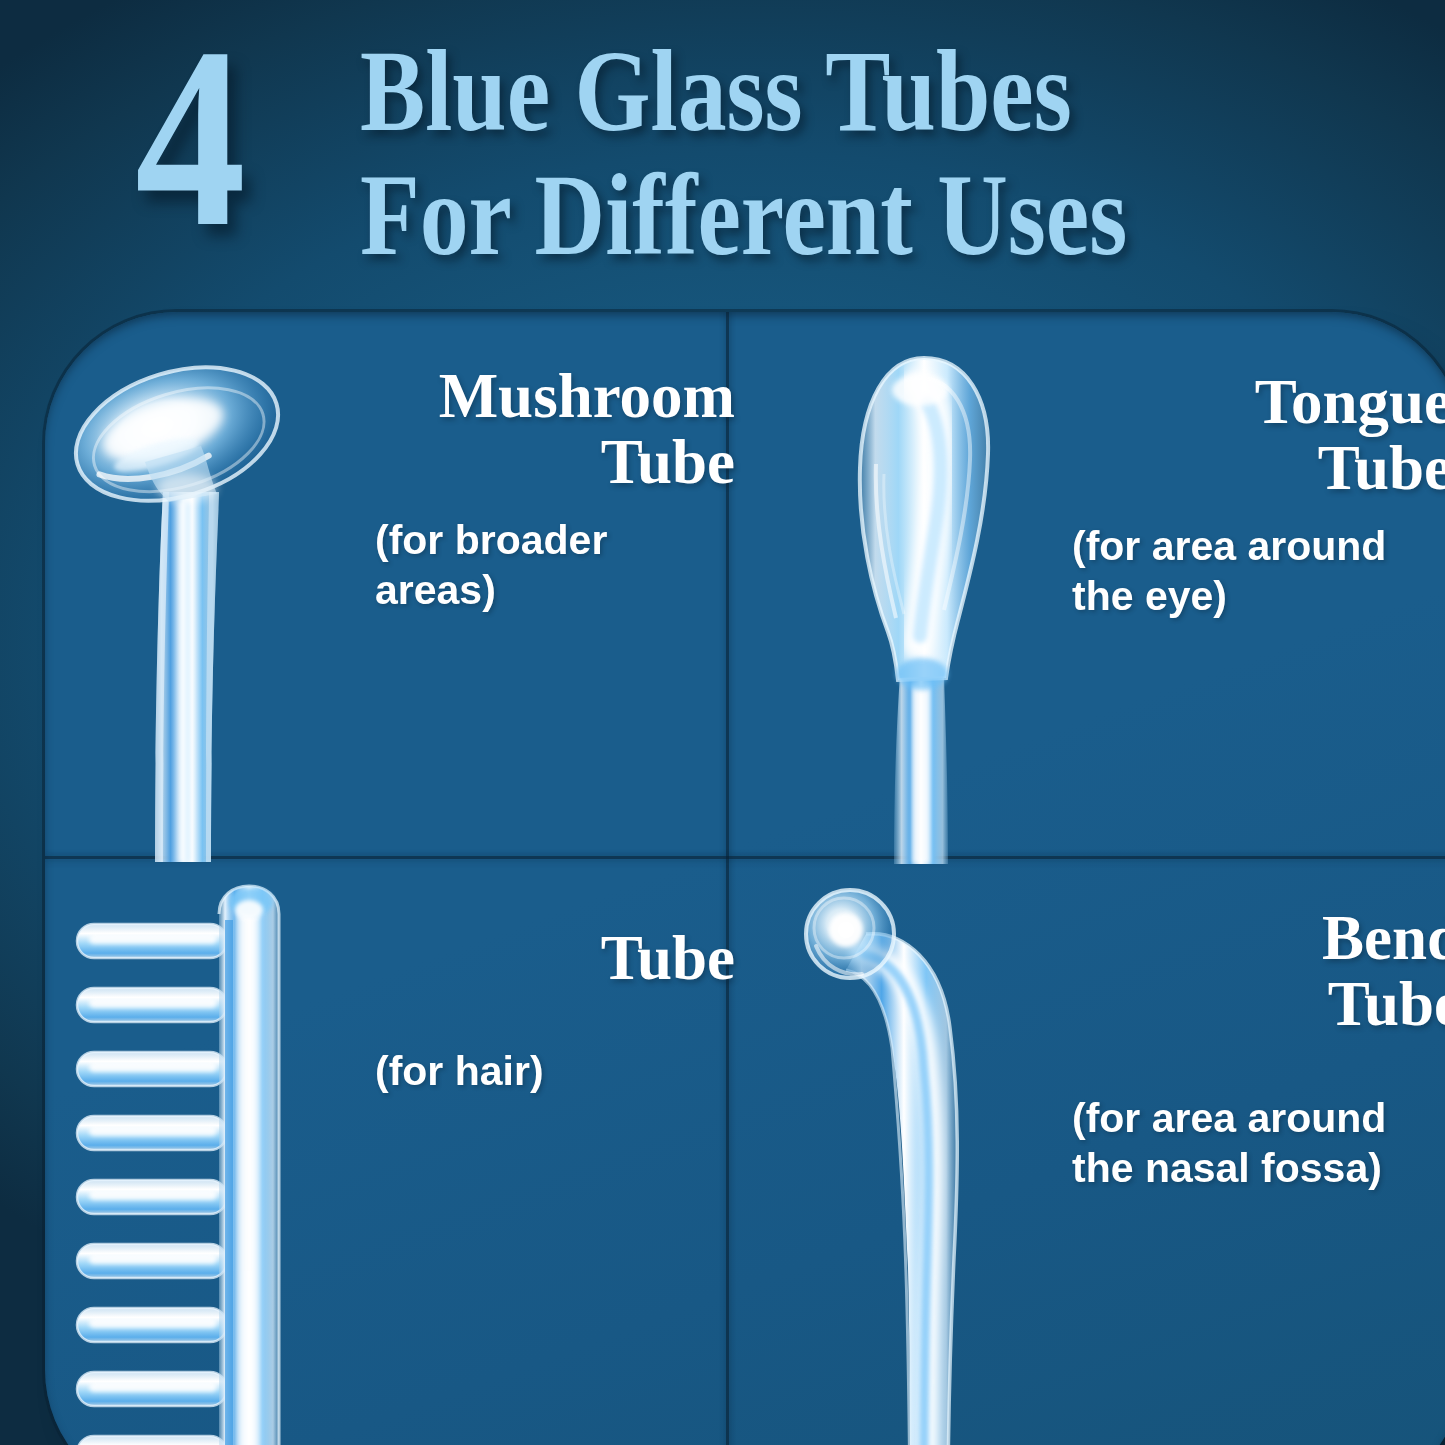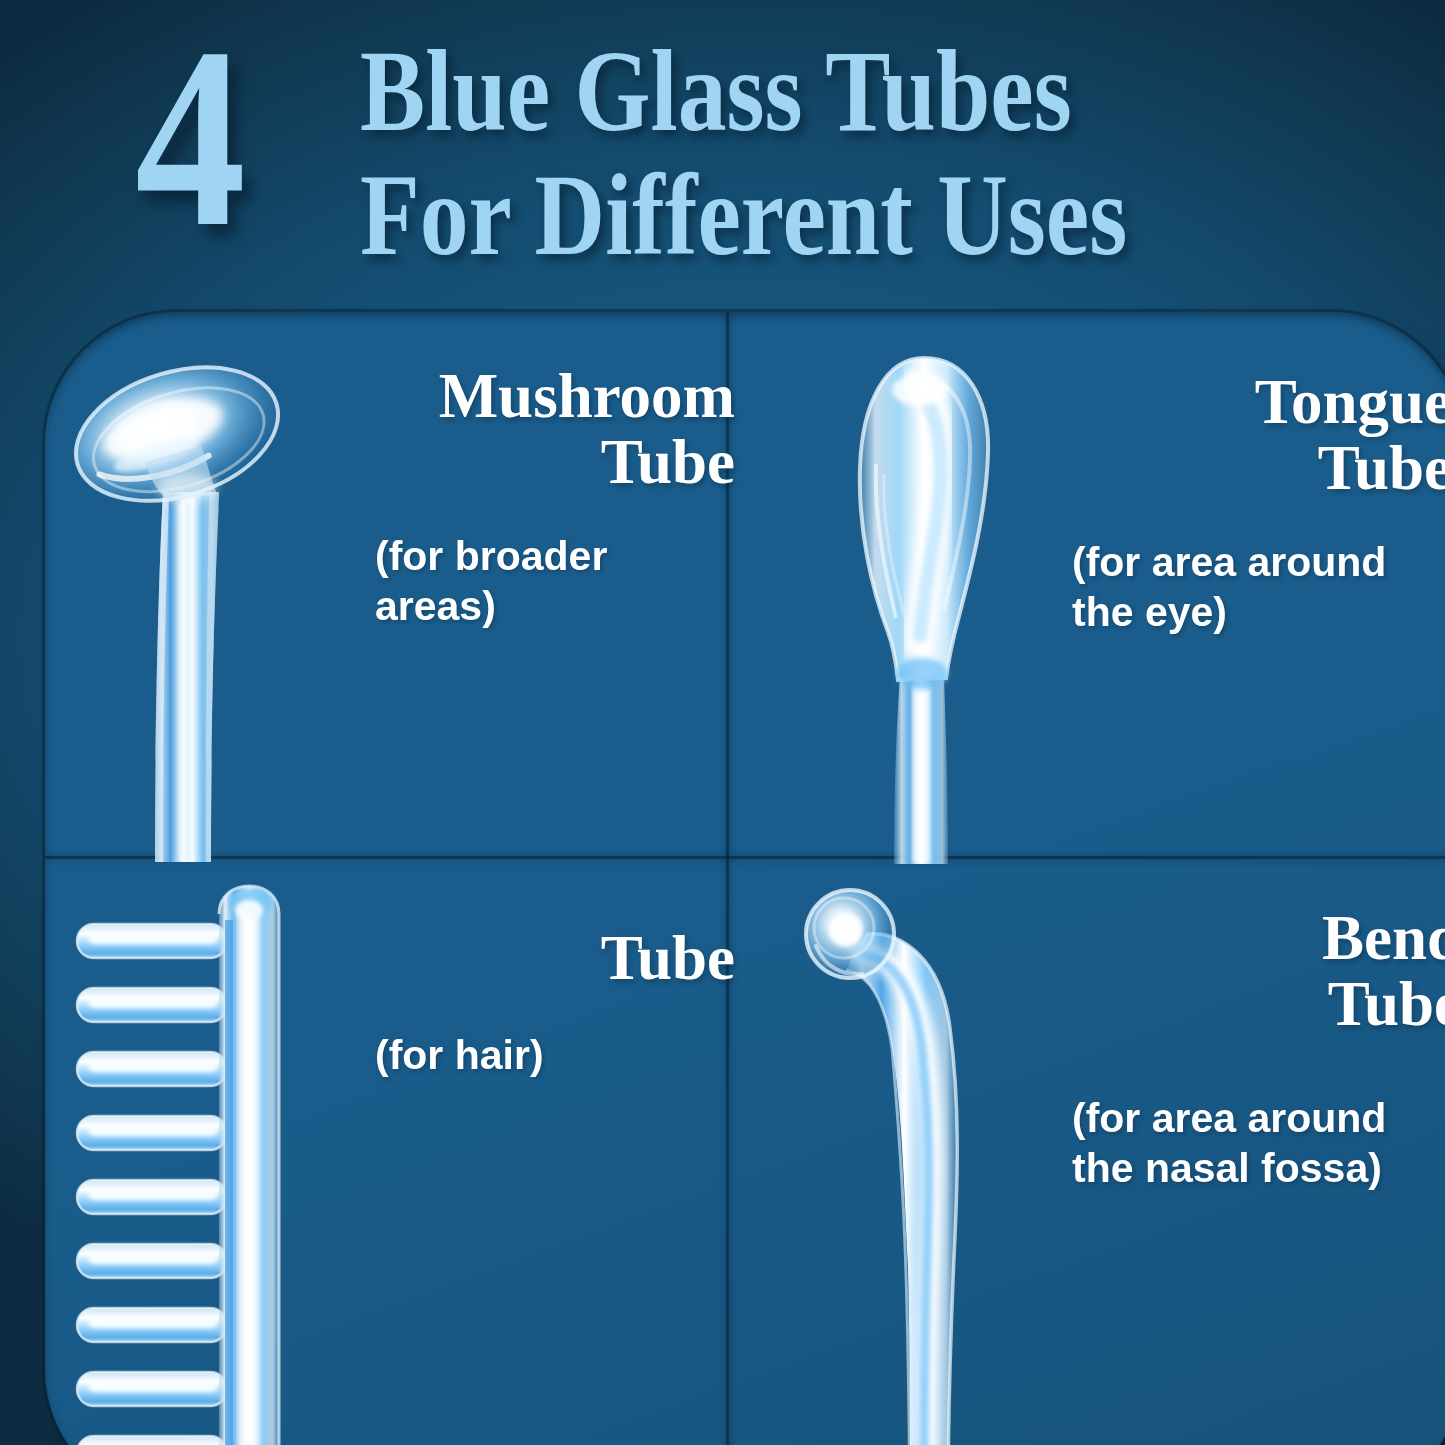--- a/index.html
+++ b/index.html
@@ -71,34 +71,34 @@
     white-space:pre-line;
     text-shadow: 2px 3px 5px rgba(6,26,42,.35);
     text-align: right;
   }
   .tube-use{
     font-family:"Liberation Sans", sans-serif;
     font-weight:700; color:#FFFFFF;
     font-size:41px; line-height:1.22;
     white-space:pre-line;
     text-shadow: 2px 2px 4px rgba(6,26,42,.30);
-    margin-top:36px;
+    margin-top:20px;
   }
 
   
   #quad-0 .art{ left:14px;  top:30px;  width:250px; height:520px; }
   #quad-0 .labels{ left:330px; top:52px; width:360px; }
   #quad-1 .art{ left:70px;  top:32px;  width:200px; height:520px; }
   #quad-1 .labels{ left:318px; top:58px; width:380px; }
   #quad-2 .art{ left:8px;   top:22px;  width:250px; height:630px; }
   #quad-2 .labels{ left:330px; top:68px; width:360px; }
   #quad-3 .art{ left:38px;  top:20px;  width:240px; height:630px; }
   #quad-3 .labels{ left:318px; top:48px; width:390px; }
   #quad-3 .tube-use{ margin-top:56px; }
-  #quad-2 .tube-use{ margin-top:38px; }
+  #quad-2 .tube-use{ margin-top:54px; }
 </style>
 </head>
 <body>
 
 <div id="title-block">
   <div id="big-number">4</div>
   <div class="title-line" id="title-line-1">Blue Glass Tubes</div>
   <div class="title-line" id="title-line-2">For Different Uses</div>
 </div>
 

